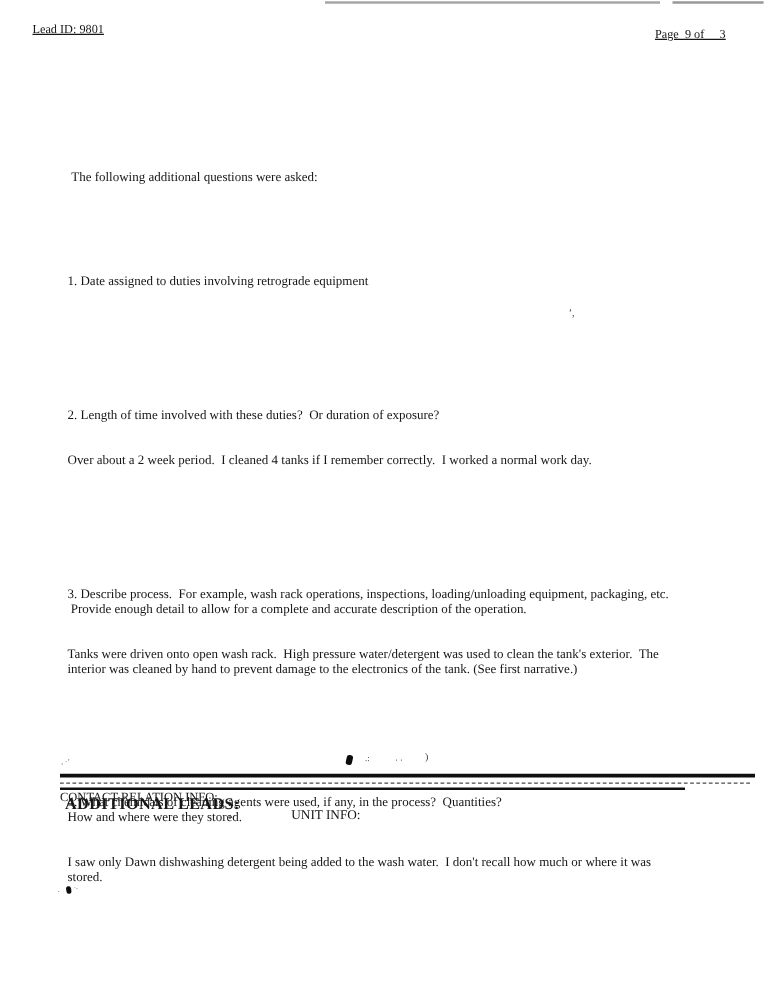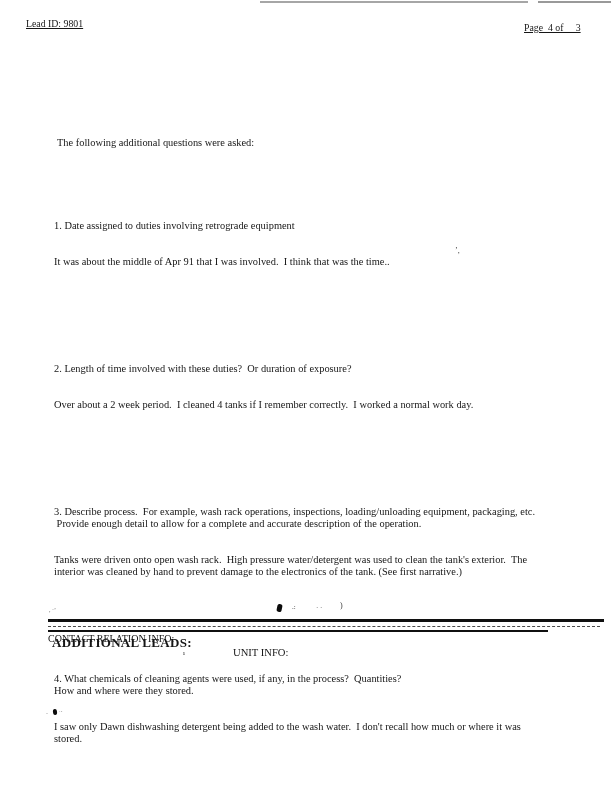--- a/index.html
+++ b/index.html
@@ -26,28 +26,27 @@
   .noise-sm{font-size:6px;color:#666;}
   .blob{position:absolute;background:#0c0c0c;border-radius:2px;}
 </style>
 </head>
 <body>
 
 <div class="scanline" style="left:260px;top:1px;width:268px;height:2px;"></div>
 <div class="scanline" style="left:538px;top:1px;width:73px;height:2.4px;background:#999;"></div>
 
 <div class="hdr" style="left:26px;top:18px;">Lead ID: 9801</div>
-<div class="hdr" style="left:524px;top:22px;">Page  4 of     3</div>
+<div class="hdr" style="left:524px;top:22px;">Page  9 of     3</div>
 
 <div class="content">
   <div class="intro">The following additional questions were asked:</div>
 
   <div class="qa-block">
     <div class="q">1. Date assigned to duties involving retrograde equipment</div>
-    <div class="a">It was about the middle of Apr 91 that I was involved.  I think that was the time..</div>
   </div>
 
   <div class="qa-block">
     <div class="q">2. Length of time involved with these duties?  Or duration of exposure?</div>
     <div class="a">Over about a 2 week period.  I cleaned 4 tanks if I remember correctly.  I worked a normal work day.</div>
   </div>
 
   <div class="qa-block">
     <div class="q">3. Describe process.  For example, wash rack operations, inspections, loading/unloading equipment, packaging, etc.
  Provide enough detail to allow for a complete and accurate description of the operation.</div>

